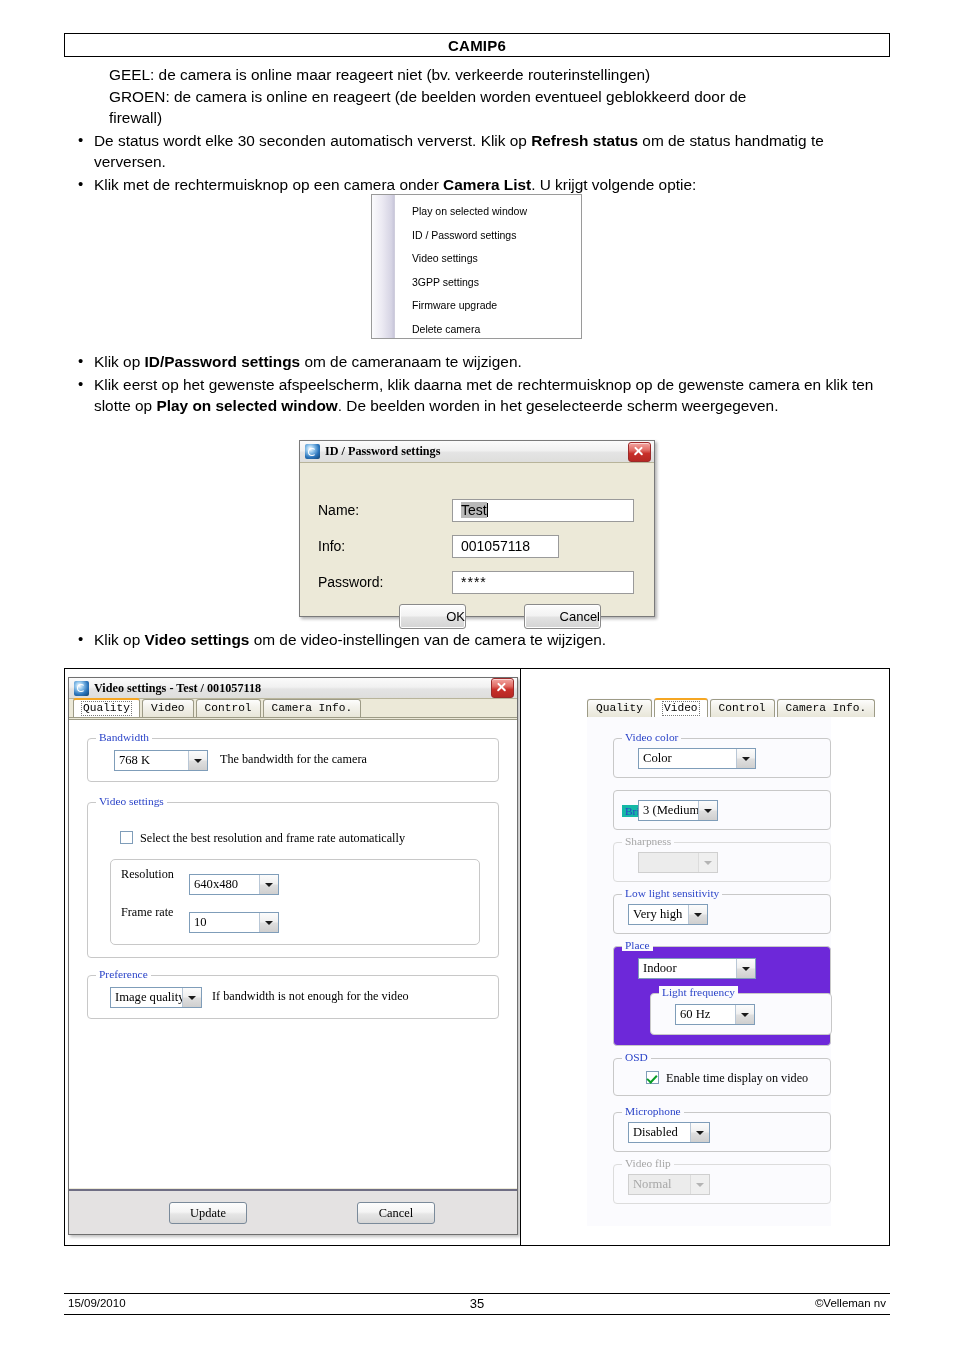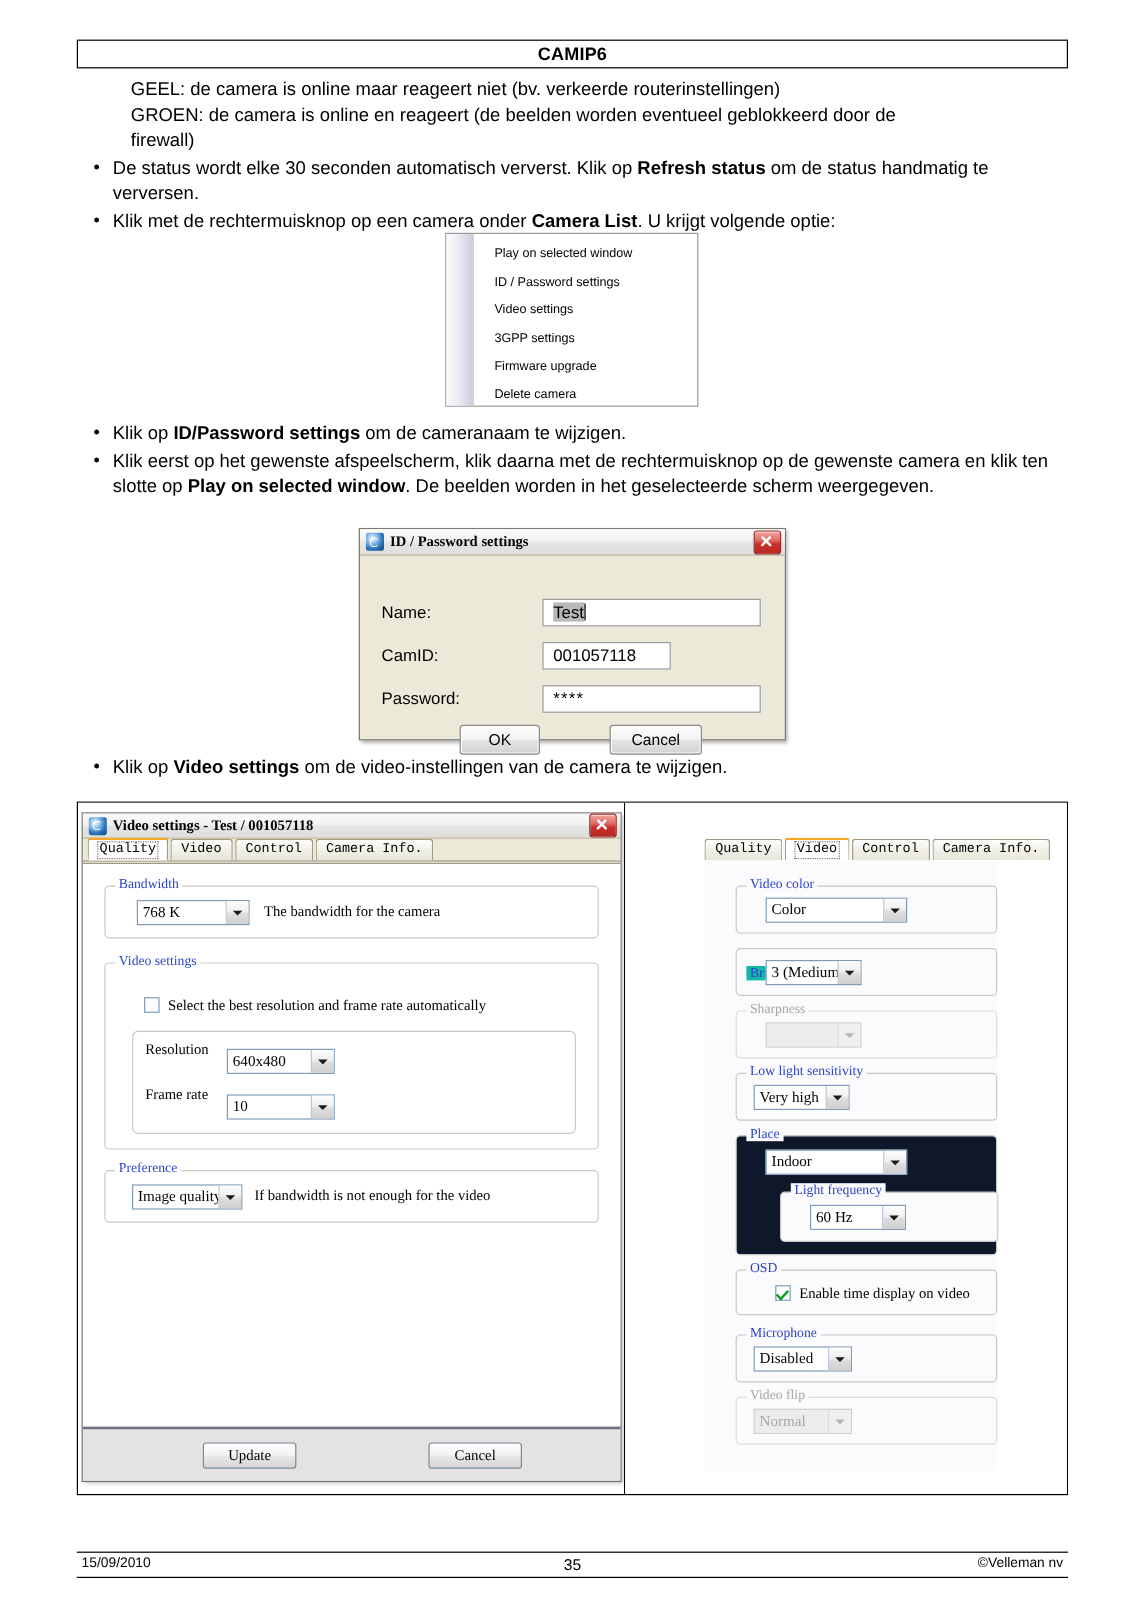--- a/index.html
+++ b/index.html
@@ -225,24 +225,25 @@
     background: #000;
     vertical-align: -2px;
     margin-left: 0px;
   }
   .btn {
     position: absolute;
     background: linear-gradient(to bottom, #fdfdfd 0%, #f2f2f2 48%, #e3e3e3 52%, #d3d3d3 100%);
     border: 1px solid #8a8a8a;
     border-radius: 3px;
     box-sizing: border-box;
-    text-align: center;
+    text-align: right;
     font-size: 13px;
     color: #000;
     box-shadow: inset 0 0 0 1px #ffffff;
+    margin-left: 16px;
   }
 
   
   .shot-table {
     position: absolute;
     left: 64px;
     top: 668px;
     width: 826px;
     height: 578px;
     border: 1px solid #000;
@@ -543,21 +544,21 @@
       <div class="win-close"></div>
     </div>
     <div class="body">
 
       <div class="fld-row" style="top:36px;">
         <span class="fld-label">Name:</span>
         <span class="txtbox" style="left:152px; top:0; width:182px; height:23px;"><span class="sel-text">Test</span><span class="caret"></span></span>
       </div>
 
       <div class="fld-row" style="top:72px;">
-        <span class="fld-label">CamID:</span>
+        <span class="fld-label">Info:</span>
         <span class="txtbox" style="left:152px; top:0; width:107px; height:23px;">001057118</span>
       </div>
 
       <div class="fld-row" style="top:108px;">
         <span class="fld-label">Password:</span>
         <span class="txtbox" style="left:152px; top:0; width:182px; height:23px; letter-spacing:1px;">****</span>
       </div>
 
       <div class="btn" style="left:83px; top:141px; width:67px; height:25px; line-height:23px;">OK</div>
       <div class="btn" style="left:208px; top:141px; width:77px; height:25px; line-height:23px;">Cancel</div>
@@ -674,21 +675,21 @@
         </div>
 
         <div class="grp" style="left:26px; top:196px; width:218px; height:40px; background:#fbfbfe;">
           <span class="grp-title" style="background:#fbfbfe;">Low light sensitivity</span>
           <div class="combo" style="left:14px; top:9px; width:80px;">
             <span class="val">Very high</span>
             <span class="arrow"></span>
           </div>
         </div>
 
-        <div class="grp" style="left:26px; top:248px; width:218px; height:100px; background:#0f172a;">
+        <div class="grp" style="left:26px; top:248px; width:218px; height:100px; background:#6d28d9;">
           <span class="grp-title" style="background:#fbfbfe;">Place</span>
           <div class="combo" style="left:24px; top:11px; width:118px;">
             <span class="val">Indoor</span>
             <span class="arrow"></span>
           </div>
 
           <div class="grp" style="left:36px; top:46px; width:182px; height:42px; background:#fbfbfe;">
             <span class="grp-title" style="background:#fbfbfe;">Light frequency</span>
             <div class="combo" style="left:24px; top:10px; width:80px;">
               <span class="val">60 Hz</span>

